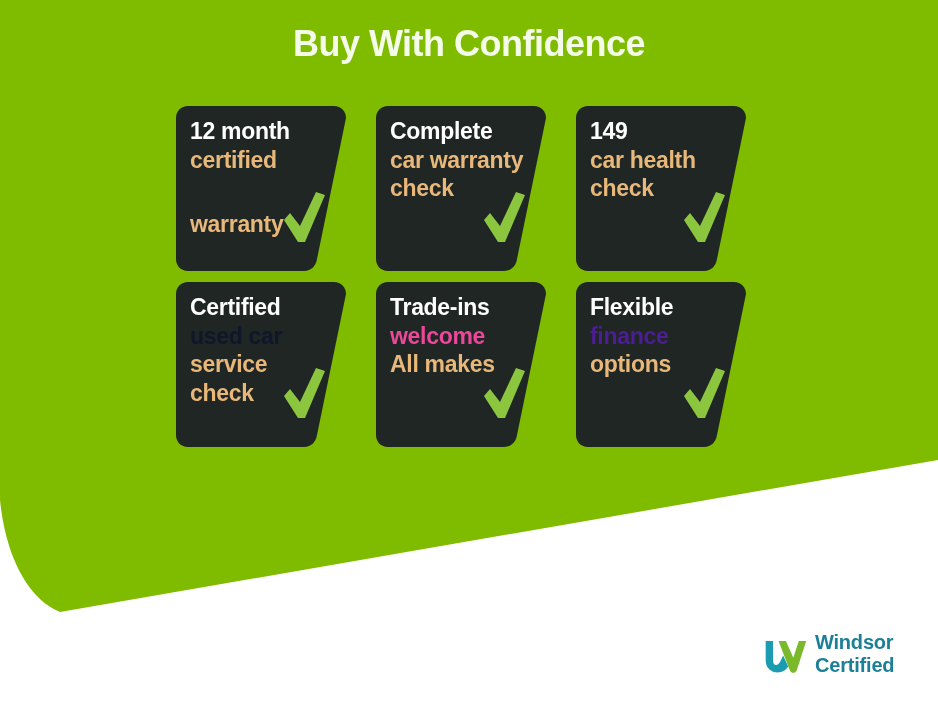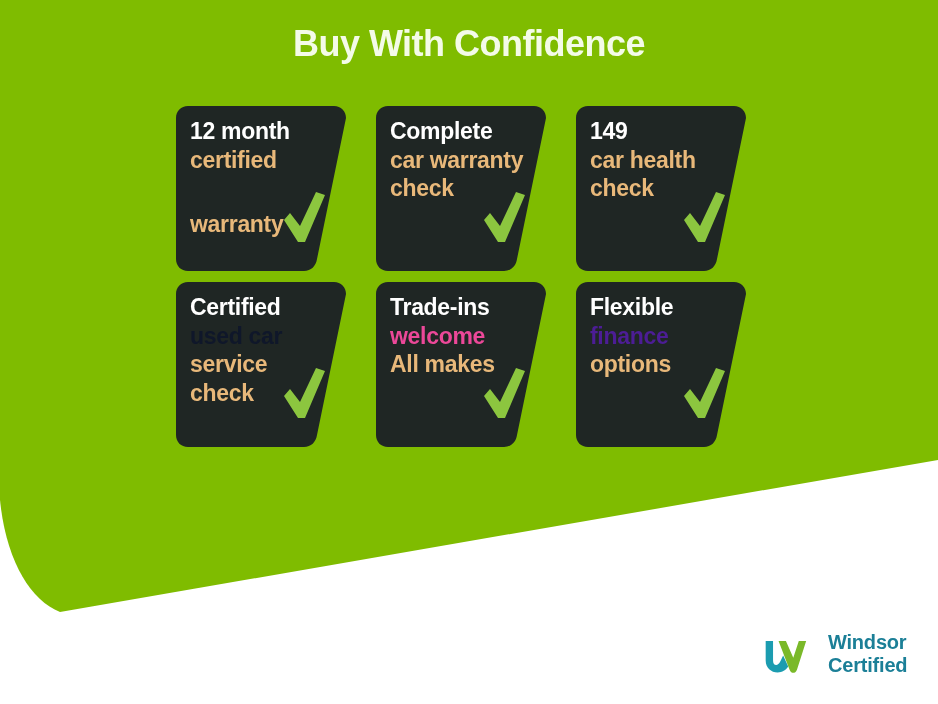--- a/index.html
+++ b/index.html
@@ -107,21 +107,21 @@
     height: 56px;
     display: flex;
     align-items: center;
   }
   .logo-mark {
     width: 46px;
     height: 46px;
     flex: 0 0 auto;
   }
   .logo-words {
-    margin-left: 20px;
+    margin-left: 7px;
     color: #1b7f97;
     font-size: 20px;
     font-weight: bold;
     line-height: 23px;
     letter-spacing: -0.2px;
   }
   .logo-words span { display: block; white-space: nowrap; }
 </style>
 </head>
 <body style="background: rgb(255, 255, 255);">

